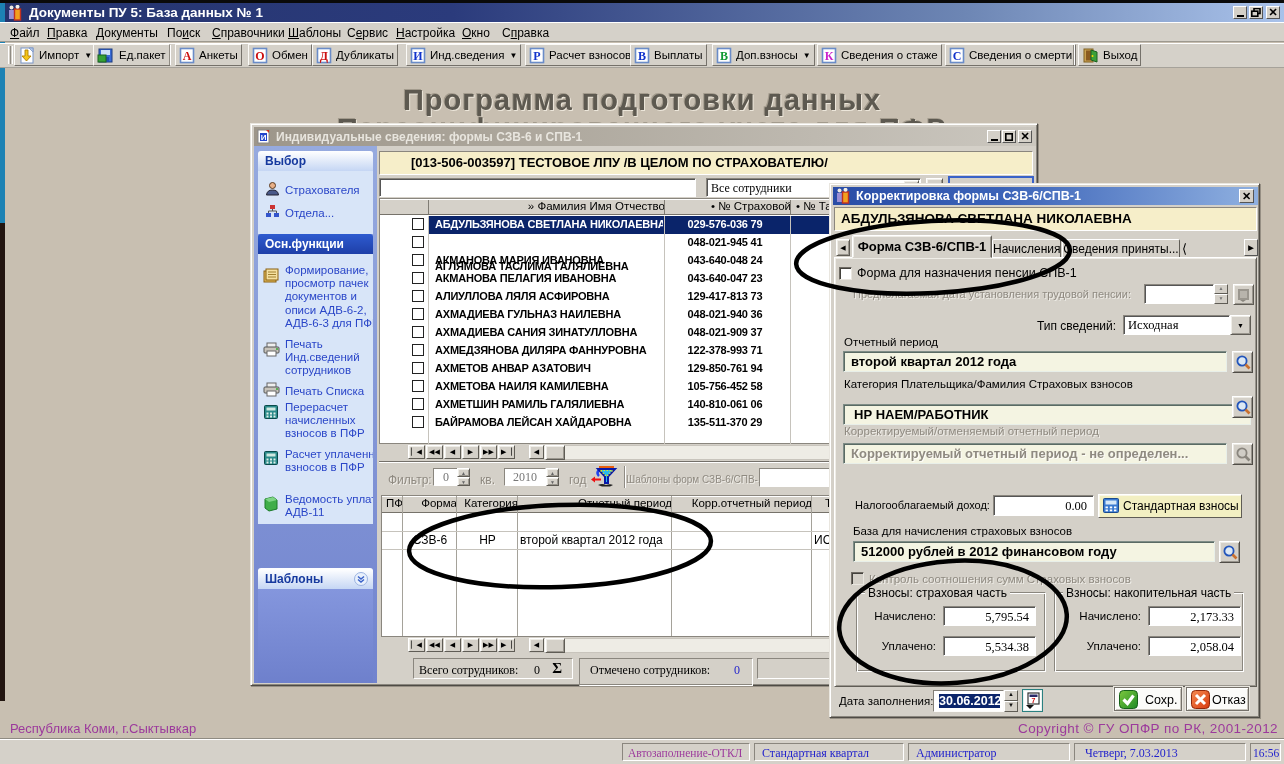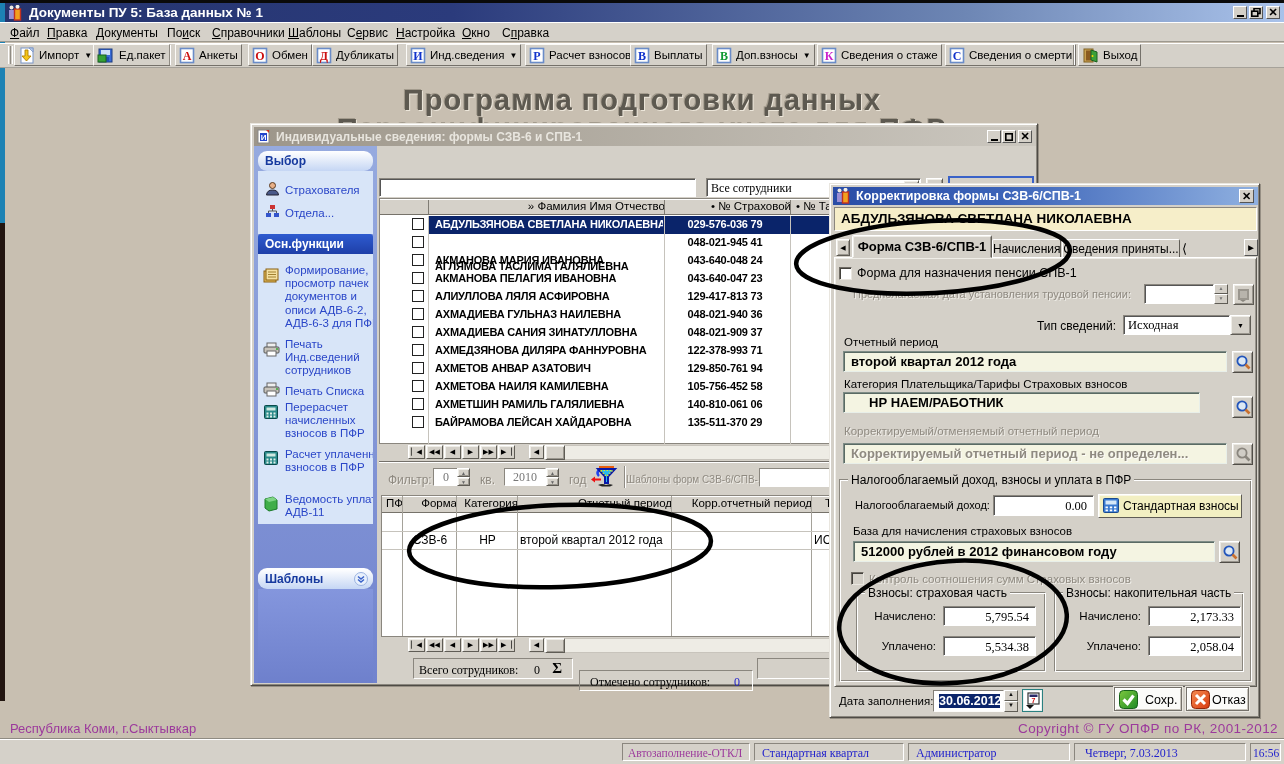--- a/index.html
+++ b/index.html
@@ -146,21 +146,21 @@
   <div class="abs b-sunk2" style="left:1074px;top:4px;width:172px;height:18px;">
       <span class="bluetxt" style="position:absolute;left:10px;top:2px;">Четверг,  7.03.2013</span>
     </div>
   <div class="abs b-sunk2" style="left:1250px;top:4px;width:31px;height:18px;">
       <span class="bluetxt" style="position:absolute;left:2px;top:3px;font-size:11.5px;white-space:nowrap;">16:56</span>
     </div>
 </div>
 <div id="mainwin" class="abs win" style="left:250px;top:123px;width:788px;height:563px;">
 <style>
 .sbh{position:absolute;left:4px;width:115px;height:20px;border-radius:3px 3px 0 0;font-weight:bold;font-size:12px;line-height:20px;padding-left:7px;}
-.sbh.lt{background:linear-gradient(#ffffff,#c5d6f4);color:#16399e;border-radius:9px;}
+.sbh.lt{background:linear-gradient(#ffffff,#c5d6f4);color:#16399e;}
 .sblink{position:absolute;font-size:11.5px;color:#2a46c8;line-height:13.2px;white-space:nowrap;}
 .navb{position:absolute;width:17px;height:14px;background:#d4d0c8;border:1px solid;border-color:#fff #5f5c55 #5f5c55 #fff;box-shadow:inset 1px 1px 0 #efede7;display:flex;align-items:center;justify-content:center;font-size:7px;color:#000;}
 .hdrc{position:absolute;top:0;font-size:11.5px;text-align:right;}
 </style>
 
 <div class="abs" style="left:3px;top:3px;width:782px;height:19px;background:linear-gradient(to right,#9d968a,#cbc7bf);">
  <svg class="abs" style="left:3px;top:2px;" width="14" height="15" viewBox="0 0 14 15">
         <rect x="1" y="1" width="11" height="13" fill="#fff" stroke="#888"></rect>
         <polygon points="12,1 12,4 9,1" fill="#cc3322"></polygon>
         <rect x="3" y="4" width="7" height="8" fill="#2244cc"></rect>
@@ -252,20 +252,21 @@
           <circle cx="7" cy="7" r="6.5" fill="#e8f0fc" stroke="#9ab2e0"></circle>
           <path d="M4 4.5 L7 7 L10 4.5 M4 7.5 L7 10 L10 7.5" fill="none" stroke="#3a62c8" stroke-width="1.5"></path>
         </svg></div>
  <div class="sbh lt" style="top:423px;">Шаблоны<svg style="position:absolute;right:5px;top:3px;" width="14" height="14" viewBox="0 0 14 14">
           <circle cx="7" cy="7" r="6.5" fill="#e8f0fc" stroke="#9ab2e0"></circle>
           <path d="M4 4.5 L7 7 L10 4.5 M4 7.5 L7 10 L10 7.5" fill="none" stroke="#3a62c8" stroke-width="1.5"></path>
         </svg></div>
  <div class="abs" style="left:4px;top:443px;width:115px;height:94px;background:linear-gradient(#8496dd,#6e80cc);"></div>
 </div>
 
+<div class="abs fld" style="left:128px;top:27px;width:654px;height:24px;background:#f6eec9;border-color:#8a867e #fff #fff #8a867e;box-shadow:none;line-height:22px;padding-left:31px;font-size:13px;white-space:nowrap;overflow:hidden;">[013-506-003597] ТЕСТОВОЕ ЛПУ /В ЦЕЛОМ ПО СТРАХОВАТЕЛЮ/</div>
 
 <div class="abs b-sunk2" style="left:128px;top:54px;width:317px;height:19px;background:#fff;box-shadow:inset 1px 1px 0 #555;"></div>
 <div class="abs b-sunk2" style="left:455px;top:54px;width:215px;height:19px;background:#fff;box-shadow:inset 1px 1px 0 #555;font-size:12px;">
       <span style="position:absolute;left:4px;top:2px;">Все сотрудники</span>
  <div class="abs b-btn" style="right:1px;top:1px;width:16px;height:15px;font-size:7px;text-align:center;line-height:15px;">▼</div>
     </div>
 <div class="abs b-btn" style="left:675px;top:54px;width:17px;height:19px;"></div>
 <div class="abs" style="left:697px;top:52px;width:86px;height:22px;border:2px solid #3a62c8;background:#d4d0c8;"></div>
 
 <div class="abs" style="left:128px;top:74px;width:654px;height:246px;background:#fff;border:1px solid #8a867e;border-right:none;">
@@ -393,21 +394,21 @@
       <div class="navb" style="left:150px;top:0;width:15px;">◀</div>
       <div class="abs b-btn" style="left:166px;top:0;width:20px;height:15px;"></div>
     </div>
 
 <div class="abs" style="left:128px;top:530px;width:654px;height:29px;font-size:12px;">
  <div class="abs b-sunk2" style="left:34px;top:4px;width:160px;height:21px;">
         <span style="position:absolute;left:5px;top:4px;">Всего сотрудников:</span>
         <span style="position:absolute;right:32px;top:4px;">0</span>
         <span style="position:absolute;right:10px;top:1px;font-size:15px;font-weight:bold;">Σ</span>
       </div>
- <div class="abs b-sunk2" style="left:200px;top:16px;width:174px;height:21px;">
+ <div class="abs b-sunk2" style="left:200px;top:4px;width:174px;height:28px;">
         <span style="position:absolute;left:10px;top:4px;">Отмечено сотрудников:</span>
         <span class="bluetxt" style="position:absolute;right:12px;top:4px;">0</span>
       </div>
  <div class="abs b-sunk2" style="left:378px;top:4px;width:276px;height:21px;"></div>
 </div>
 </div>
 <div id="dialog" class="abs win" style="left:829px;top:183px;width:431px;height:535px;">
 <style>
 .spin{position:absolute;width:14px;}
 .spin>div{position:absolute;left:0;width:14px;height:50%;background:#d4d0c8;border:1px solid;border-color:#fff #5f5c55 #5f5c55 #fff;font-size:5px;text-align:center;color:#777;}
@@ -459,40 +460,37 @@
     </div>
 <div class="abs b-btn" style="left:400px;top:131px;width:21px;height:20px;font-size:7px;text-align:center;line-height:19px;">▼</div>
 <span class="lbl" style="left:14px;top:152px;">Отчетный период</span>
 <div class="abs fld" style="left:13px;top:167px;width:384px;height:21px;line-height:20px;padding-left:7px;">второй квартал 2012 года</div>
 <div class="mag" style="left:402px;top:167px;">
       <svg class="magsvg" width="17" height="17" viewBox="0 0 17 17">
         <circle cx="7" cy="7" r="4.6" fill="#dce8f4" stroke="#2255bb" stroke-width="1.8"></circle>
         <line x1="10.5" y1="10.5" x2="14.5" y2="14.5" stroke="#c87030" stroke-width="2.6"></line>
       </svg>
     </div>
-<span class="lbl" style="left:14px;top:194px;">Категория Плательщика/Тарифы Страховых взносов</span>
-<div class="abs fld" style="left:13px;top:208px;width:357px;height:21px;line-height:20px;padding-left:25px;">НР НАЕМ/РАБОТНИК</div>
+<span class="lbl" style="left:14px;top:194px;">Категория Плательщика/Фамилия Страховых взносов</span>
+<div class="abs fld" style="left:13px;top:220px;width:408px;height:21px;line-height:20px;padding-left:10px;">НР НАЕМ/РАБОТНИК</div>
 <div class="mag" style="left:402px;top:212px;">
       <svg class="magsvg" width="17" height="17" viewBox="0 0 17 17">
         <circle cx="7" cy="7" r="4.6" fill="#dce8f4" stroke="#2255bb" stroke-width="1.8"></circle>
         <line x1="10.5" y1="10.5" x2="14.5" y2="14.5" stroke="#c87030" stroke-width="2.6"></line>
       </svg>
     </div>
 <span class="lbl gray" style="left:14px;top:241px;">Корректируемый/отменяемый отчетный период</span>
 <div class="abs fld" style="left:13px;top:259px;width:384px;height:21px;line-height:20px;padding-left:7px;color:#8f8a81;text-shadow:1px 1px 0 #fdfcf8;">Корректируемый отчетный период - не определен...</div>
 <div class="mag" style="left:402px;top:259px;">
       <svg class="magsvg" width="17" height="17" viewBox="0 0 17 17">
         <circle cx="7" cy="7" r="4.6" fill="#d0cdc6" stroke="#8a867e" stroke-width="1.8"></circle>
         <line x1="10.5" y1="10.5" x2="14.5" y2="14.5" stroke="#8a867e" stroke-width="2.6"></line>
       </svg>
     </div>
 
-<div class="gb" style="left:9px;top:295px;width:413px;height:203px;">
-      <span>Налогооблагаемый доход, взносы и уплата в ПФР</span>
-    </div>
 <span class="lbl" style="left:25px;top:315px;font-size:11px;">Налогооблагаемый доход:</span>
 <div class="abs b-sunk2" style="left:163px;top:311px;width:101px;height:21px;background:#fff;box-shadow:inset 1px 1px 0 #555;">
       <span style="position:absolute;right:6px;top:3px;font-size:12.5px;">0.00</span>
     </div>
 <div class="abs" style="left:268px;top:310px;width:144px;height:24px;background:#f2efc2;border:1px solid;border-color:#fff #5f5c55 #5f5c55 #fff;box-shadow:inset 1px 1px 0 #faf8e8;">
  <svg style="position:absolute;left:4px;top:3px;" width="16" height="15" viewBox="0 0 16 15">
         <rect x="0.5" y="0.5" width="15" height="14" rx="1" fill="#3a7ad0" stroke="#1a4a90"></rect>
         <rect x="2.5" y="2.5" width="11" height="4" fill="#d6e8f8"></rect>
         <g fill="#fff">
           <rect x="2.5" y="8.5" width="2.4" height="1.8"></rect>

